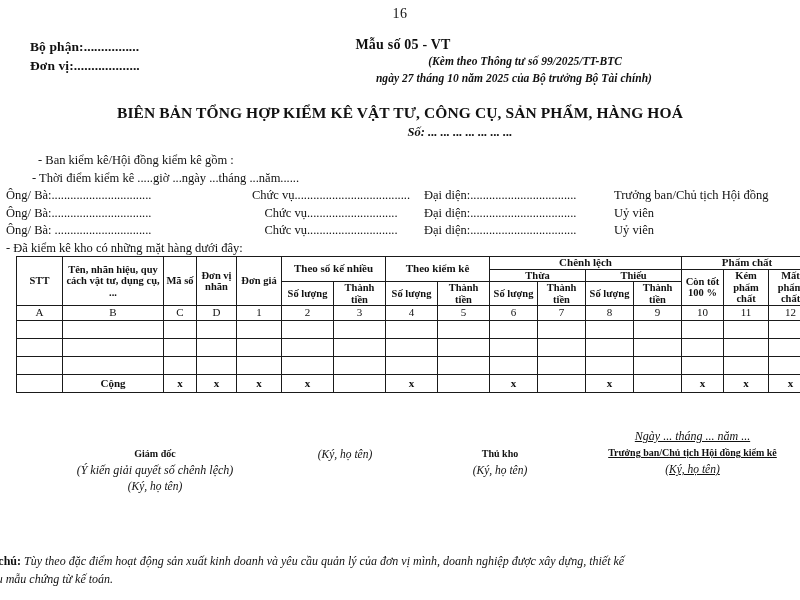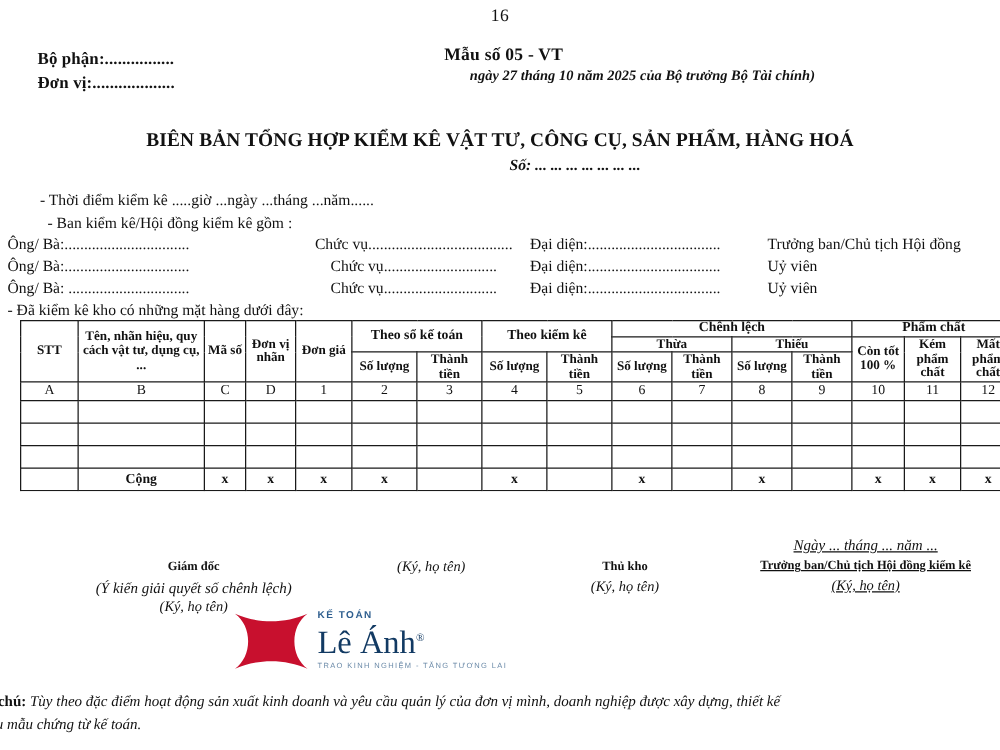--- a/index.html
+++ b/index.html
@@ -273,29 +273,30 @@
 
   <div class="page-number">16</div>
 
   <div class="header-left">
     <div>Bộ phận:................</div>
     <div>Đơn vị:...................</div>
   </div>
 
   <div class="header-right">
     <div class="form-code">Mẫu số 05 - VT</div>
+    <div class="form-circular">(Kèm theo Thông tư số 99/2025/TT-BTC</div>
     <div class="form-date">ngày 27 tháng 10 năm 2025 của Bộ trưởng Bộ Tài chính)</div>
   </div>
 
   <div class="doc-title">BIÊN BẢN TỔNG HỢP KIỂM KÊ VẬT TƯ, CÔNG CỤ, SẢN PHẨM, HÀNG HOÁ</div>
   <div class="doc-number">Số: ... ... ... ... ... ... ...</div>
 
   <div class="intro">
+    <div class="ln indent">-  Ban kiểm kê/Hội đồng kiểm kê gồm :</div>
     <div class="ln">- Thời điểm kiểm kê .....giờ ...ngày ...tháng ...năm......</div>
-    <div class="ln indent">-  Ban kiểm kê/Hội đồng kiểm kê gồm :</div>
 
     <div class="member-row">
       <span class="c-name">Ông/ Bà:................................</span>
       <span class="c-pos">Chức vụ.....................................</span>
       <span class="c-rep">Đại diện:..................................</span>
       <span class="c-role">Trưởng ban/Chủ tịch Hội đồng</span>
     </div>
 
     <div class="member-row">
       <span class="c-name">Ông/ Bà:................................</span>
@@ -334,21 +335,21 @@
         <col style="width:45px">
         <col style="width:44px">
       </colgroup>
       <thead>
         <tr>
           <th rowspan="3">STT</th>
           <th rowspan="3">Tên, nhãn hiệu, quy cách vật tư, dụng cụ, ...</th>
           <th rowspan="3">Mã số</th>
           <th rowspan="3">Đơn vị nhãn</th>
           <th rowspan="3">Đơn giá</th>
-          <th class="grp" colspan="2" rowspan="2">Theo sổ kế toán</th>
+          <th class="grp" colspan="2" rowspan="2">Theo sổ kế nhiều</th>
           <th class="grp" colspan="2" rowspan="2">Theo kiểm kê</th>
           <th class="grp" colspan="4">Chênh lệch</th>
           <th class="grp" colspan="3">Phẩm chất</th>
         </tr>
         <tr>
           <th colspan="2">Thừa</th>
           <th colspan="2">Thiếu</th>
           <th rowspan="2">Còn tốt 100 %</th>
           <th rowspan="2">Kém phẩm chất</th>
           <th rowspan="2">Mất phẩm chất</th>
@@ -479,30 +480,20 @@
     </div>
 
     <div class="sign-col" id="sign-head">
       <div class="sign-date">Ngày ... tháng ... năm ...</div>
       <div class="sign-title wrap">Trưởng ban/Chủ tịch Hội đồng kiểm kê</div>
       <div class="sign-sub">(Ký, họ tên)</div>
     </div>
 
   </div>
 
-  <div class="logo">
-    <svg class="logo-mark" viewBox="0 0 62 48">
-      <path d="M2 2 C20 10, 42 10, 60 2 C46 12, 46 36, 60 46 C42 38, 20 38, 2 46 C16 36, 16 12, 2 2 Z" fill="#c8102e"></path>
-    </svg>
-    <div class="logo-text">
-      <div class="logo-kicker">KẾ TOÁN</div>
-      <div class="logo-name"><span>Lê Ánh</span><span class="logo-reg">®</span></div>
-      <div class="logo-tagline">TRAO KINH NGHIỆM - TĂNG TƯƠNG LAI</div>
-    </div>
-  </div>
 
   <div class="footer-note">
     <b>Ghi chú:</b>
     <span>Tùy theo đặc điểm hoạt động sản xuất kinh doanh và yêu cầu quản lý của đơn vị mình, doanh nghiệp được xây dựng, thiết kế</span>
     <span class="ln2">nhiều mẫu chứng từ kế toán.</span>
   </div>
 
 </div>
 
 </body></html>

